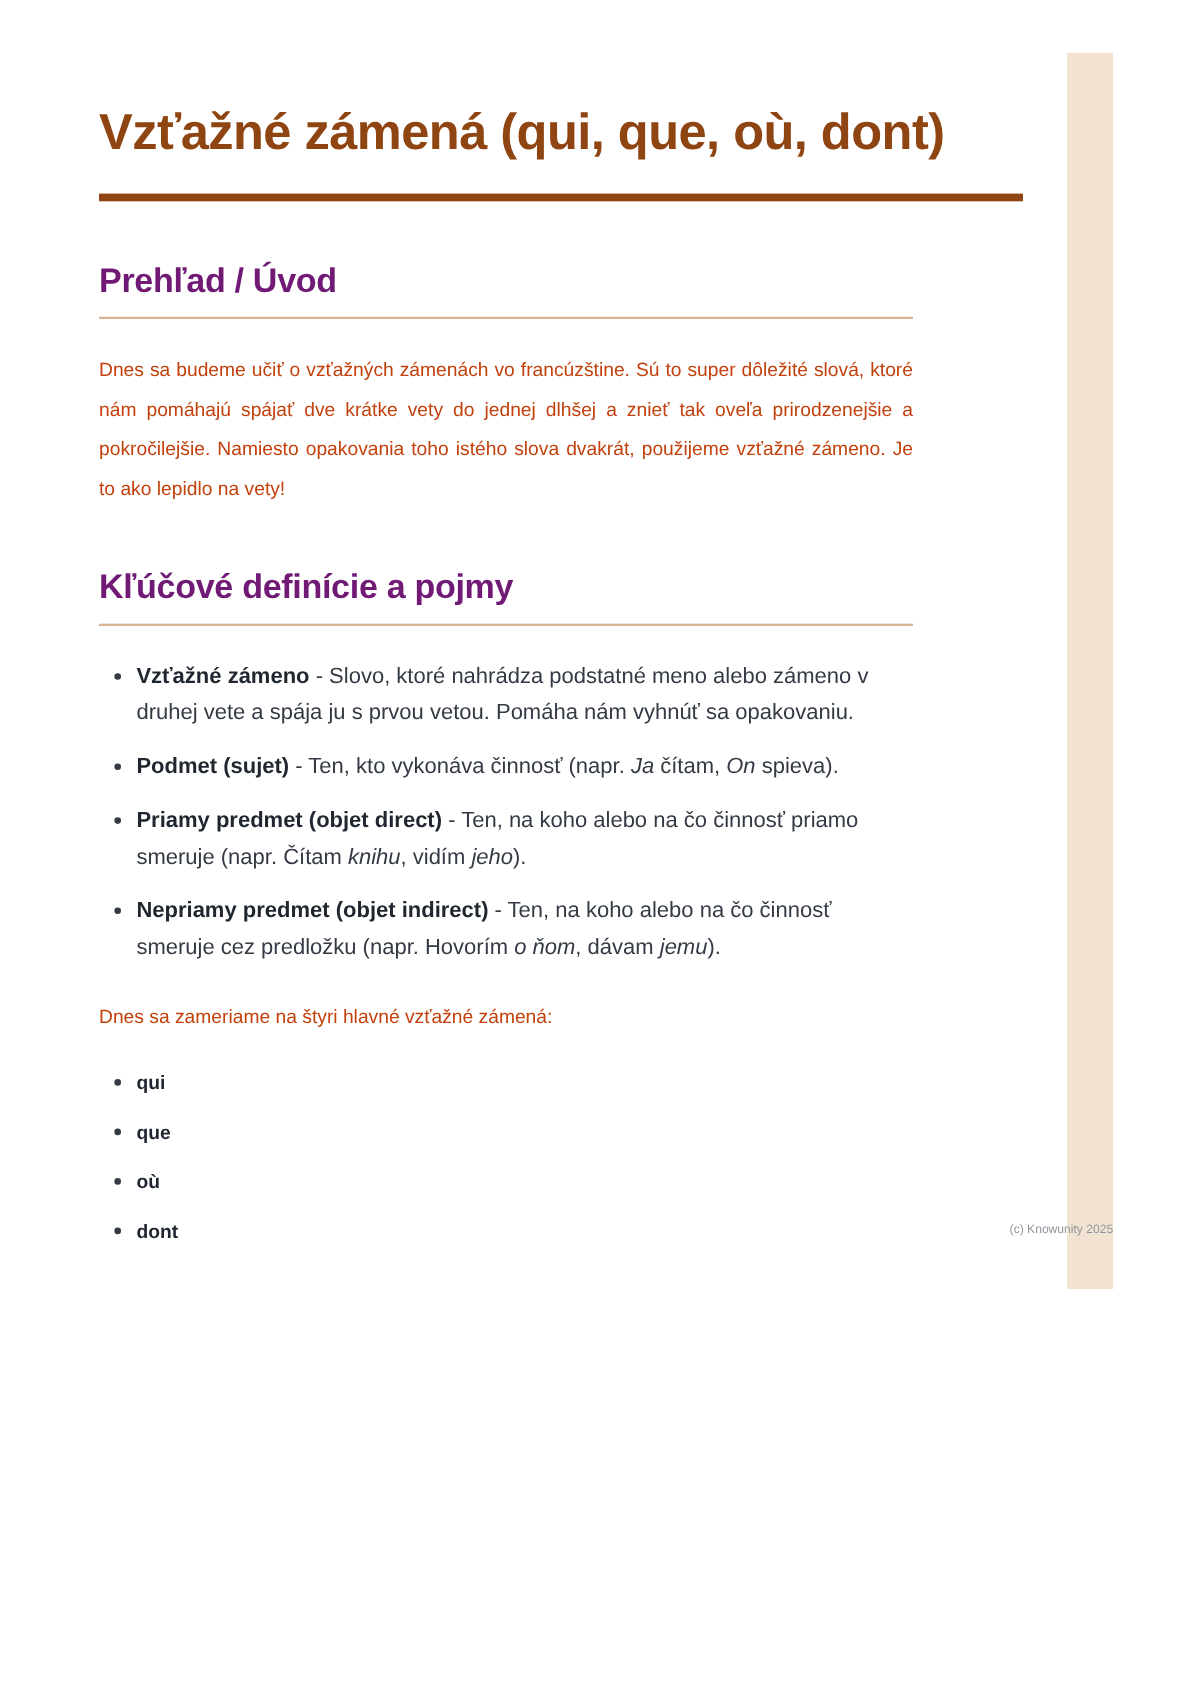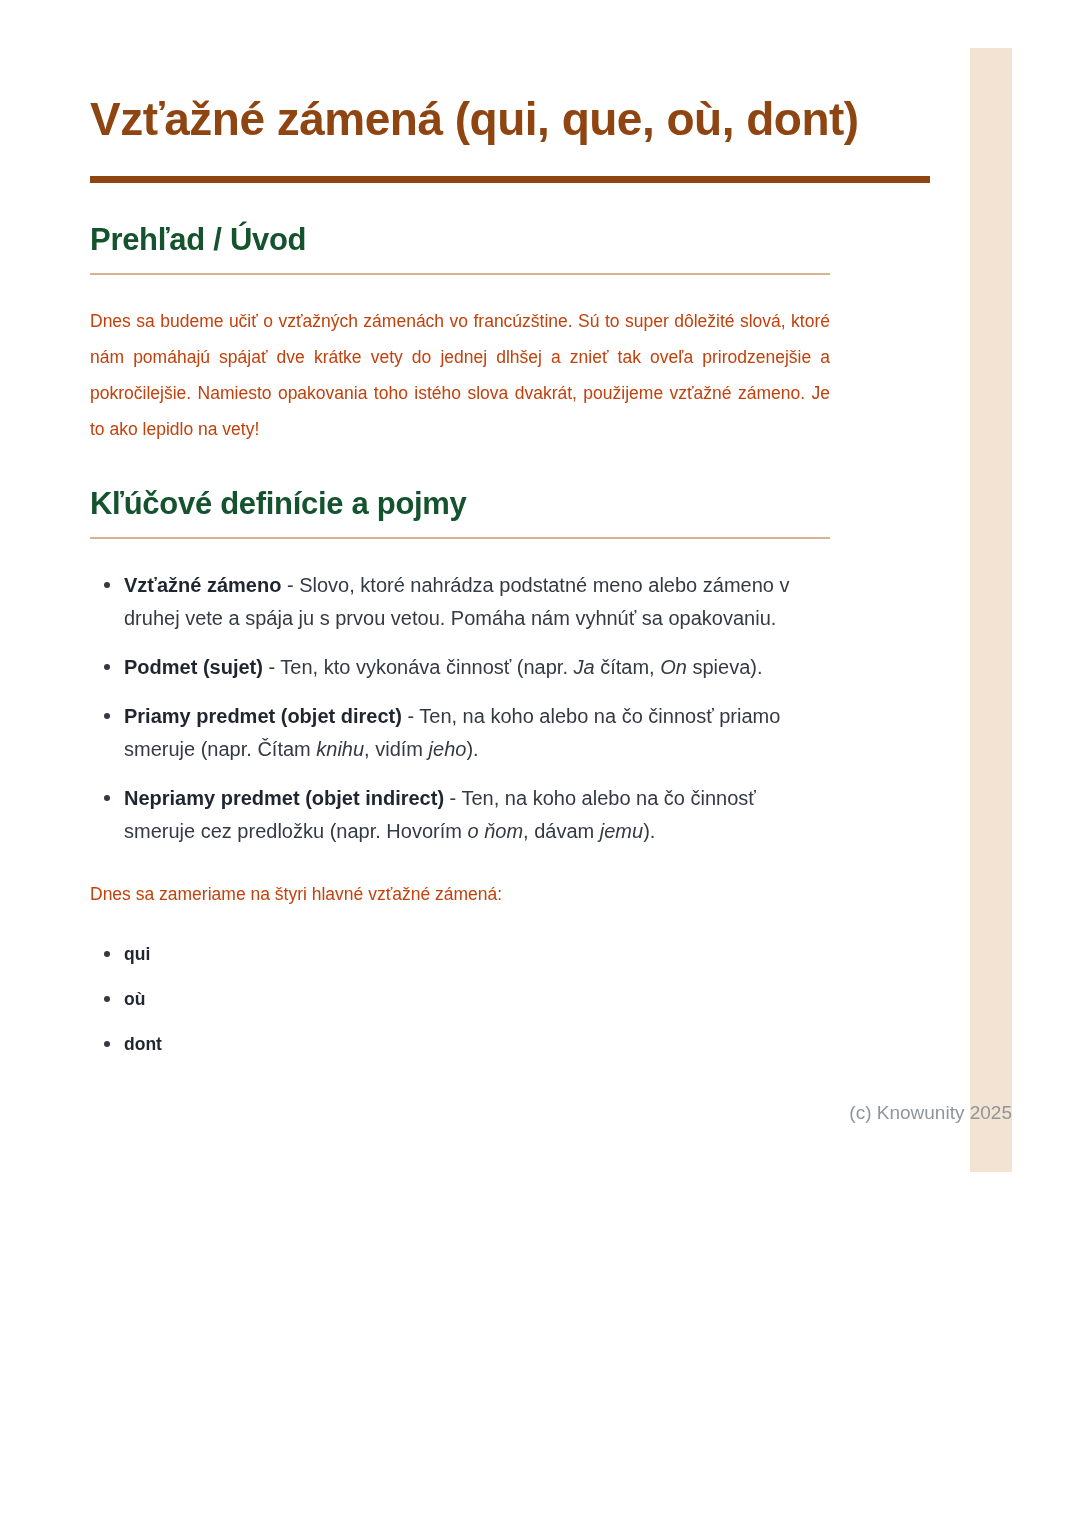--- a/index.html
+++ b/index.html
@@ -37,24 +37,24 @@
     width: 845px;
   }
   .title-rule {
     margin-top: 30px;
     width: 840px;
     height: 7px;
     background: #8f4512;
   }
   section { width: 740px; }
   h2.section-heading {
-    margin-top: 39px;
+    margin-top: 54px;
     font-size: 31px;
     font-weight: 700;
-    color: #14532d;
+    color: #701a75;
     letter-spacing: -0.3px;
   }
   .h-rule {
     margin-top: 15px;
     width: 740px;
     height: 2px;
     background: #d8b291;
   }
   p.body-text {
     margin-top: 28px;
@@ -111,21 +111,21 @@
   h3.sub-heading {
     margin-top: 46px;
     font-size: 27px;
     font-weight: 700;
     color: #e2832c;
   }
   .footer {
     position: absolute;
     right: 68px;
     bottom: 48px;
-    font-size: 19px;
+    font-size: 11px;
     color: #8f959b;
     z-index: 2;
   }
   .seg-b { font-weight: 700; color: #1f2630; }
   .seg-i { font-style: italic; }
 </style>
 </head>
 <body>
 
 <div class="page">
@@ -156,20 +156,21 @@
 
           <li><span><span class="seg-b">Nepriamy predmet (objet indirect)</span><span> - Ten, na koho alebo na čo činnosť smeruje cez predložku (napr. Hovorím </span><span class="seg-i">o ňom</span><span>, dávam </span><span class="seg-i">jemu</span><span>).</span></span></li>
         </ul>
 
       <p class="body-text">Dnes sa zameriame na štyri hlavné vzťažné zámená:</p>
 
       <ul class="pronoun-list">
 
           <li><span>qui</span></li>
 
+          <li><span>que</span></li>
 
           <li><span>où</span></li>
 
           <li><span>dont</span></li>
         </ul>
     </section>
 
 
   </div>
 

